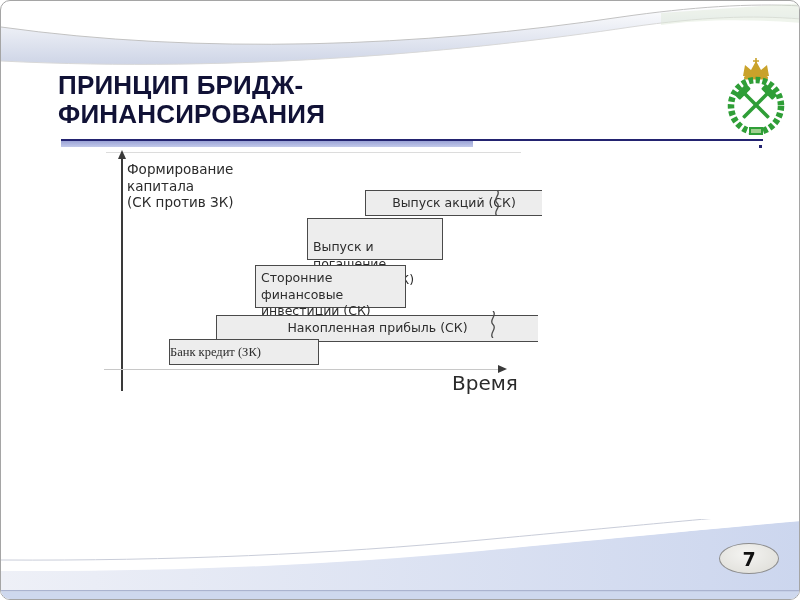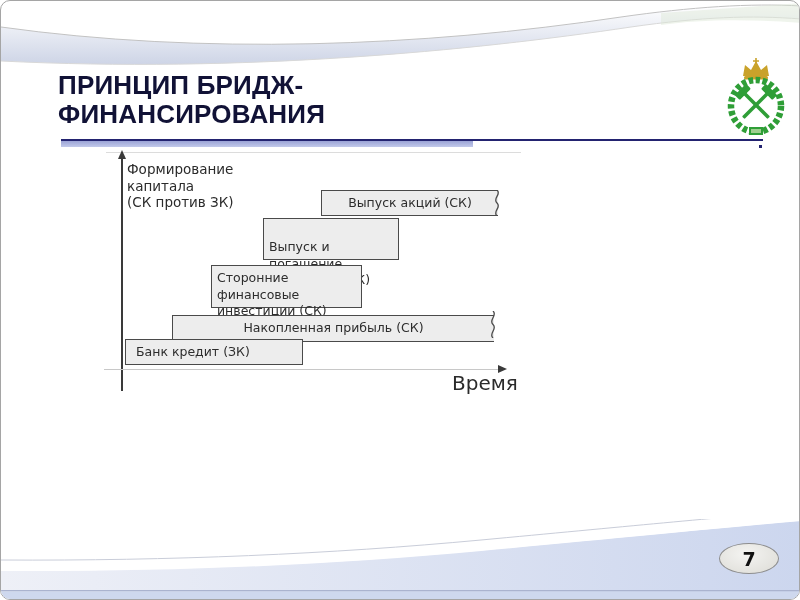--- a/index.html
+++ b/index.html
@@ -25,29 +25,29 @@
   .axis-v{position:absolute;left:120px;top:157px;width:2px;height:233px;background:#3a3a3a;z-index:5;}
   .axis-v-arrow{position:absolute;left:117px;top:149px;width:0;height:0;
     border-left:4px solid transparent;border-right:4px solid transparent;border-bottom:9px solid #3a3a3a;z-index:5;}
   .axis-h{position:absolute;left:103px;top:368px;width:396px;height:1px;background:#c8c8c8;z-index:5;}
   .axis-h-arrow{position:absolute;left:497px;top:364px;width:0;height:0;
     border-top:4px solid transparent;border-bottom:4px solid transparent;border-left:9px solid #3a3a3a;z-index:5;}
   .ylabel{position:absolute;left:126px;top:160px;font-size:13.5px;line-height:16.5px;color:#2b2b2b;z-index:5;}
   .xlabel{position:absolute;left:451px;top:370px;font-size:20px;color:#2b2b2b;z-index:5;}
   .dbox{
     position:absolute;box-sizing:border-box;background:#ededed;border:1px solid #4a4a4a;
-    font-size:12.5px;color:#2d2d2d;line-height:16.5px;z-index:5;
+    font-size:12.5px;color:#2d2d2d;line-height:16.5px;z-index:5;margin-left:44px;
   }
   .dbox.center{display:flex;align-items:center;justify-content:center;text-align:center;}
   .dbox.noright{border-right:none;}
   #box1{left:320px;top:189px;width:177px;height:26px;}
   #box2{left:262px;top:217px;width:136px;height:40px;padding:20px 5px;}
   #box3{left:210px;top:264px;width:151px;height:43px;padding:4px 5px;}
   #box4{left:171px;top:314px;width:322px;height:27px;}
-  #box5{left:124px;top:338px;width:178px;height:26px;line-height:24px;padding-left:10px;}
+  #box5{left:124px;top:338px;width:150px;height:26px;line-height:24px;font-family:Liberation Serif, serif;}
   .tear{position:absolute;z-index:6;}
 
   .body-text{
     position:absolute;left:110px;top:412px;width:615px;z-index:5;
     font-size:19.3px;line-height:26.4px;color:#0c0c0c;
   }
   .page-oval{
     position:absolute;left:718px;top:542px;width:60px;height:31px;border-radius:50%;
     background:radial-gradient(ellipse at 45% 35%, #f4f4f2, #dcdbd5);
     border:1.6px solid #8e8e8e;box-sizing:border-box;

